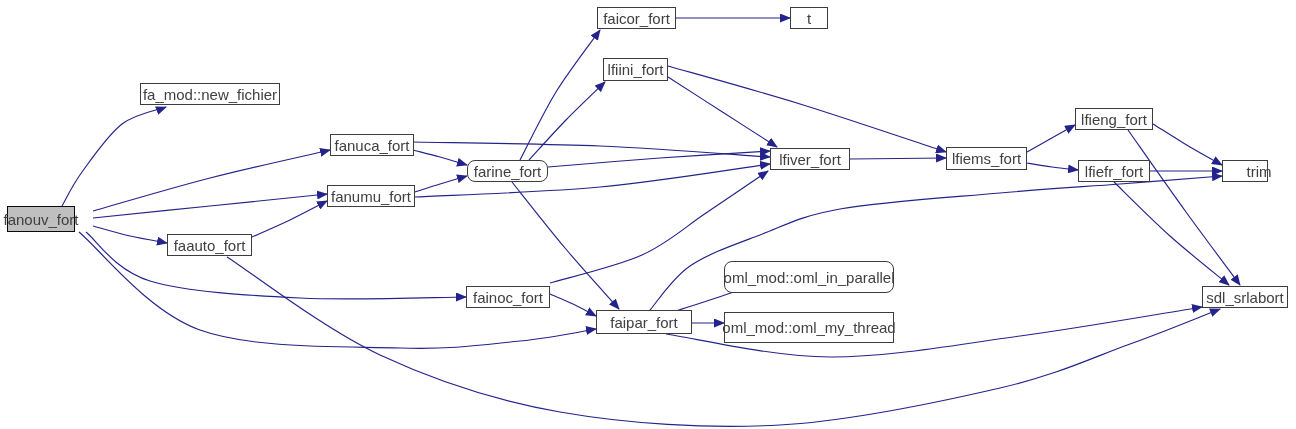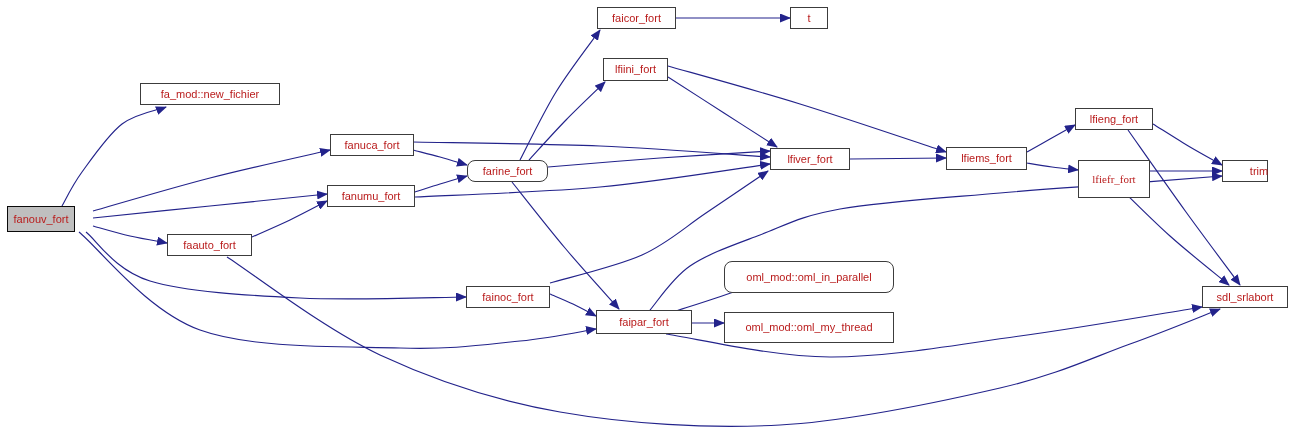--- a/index.html
+++ b/index.html
@@ -10,21 +10,21 @@
     font-family:"Liberation Sans",sans-serif;
     overflow:hidden;
   }
   .canvas svg{position:absolute;left:0;top:0;}
   .node{
     position:absolute;
     box-sizing:border-box;
     background:#ffffff;
     border:1px solid #3c3c3c;
     display:flex;align-items:center;justify-content:center;
-    font-size:11px;line-height:1;color:#b91c1c;
+    font-size:15px;line-height:1;color:#404040;
     white-space:nowrap;
     cursor:pointer;
     z-index:2;
   }
   .node.root{
     background:#bfbfbf;
     border:1.5px solid #0a0a0a;
   }
 </style>
 </head>
@@ -80,17 +80,17 @@
       <div class="node" style="left: 466px; top: 286px; width: 84px; height: 22px; background: rgb(255, 255, 255); border-color: rgb(60, 60, 60);">fainoc_fort</div>
       <div class="node" style="left: 597px; top: 7px; width: 79px; height: 22px; background: rgb(255, 255, 255); border-color: rgb(60, 60, 60);">faicor_fort</div>
       <div class="node" style="left: 790px; top: 7px; width: 38px; height: 22px; background: rgb(255, 255, 255); border-color: rgb(60, 60, 60);">t</div>
       <div class="node" style="left: 603px; top: 58px; width: 65px; height: 23px; background: rgb(255, 255, 255); border-color: rgb(60, 60, 60);">lfiini_fort</div>
       <div class="node" style="left: 596px; top: 310px; width: 96px; height: 24px; background: rgb(255, 255, 255); border-color: rgb(60, 60, 60);">faipar_fort</div>
       <div class="node" style="left: 724px; top: 261px; width: 170px; height: 32px; background: rgb(255, 255, 255); border-color: rgb(60, 60, 60); border-radius: 8px;">oml_mod::oml_in_parallel</div>
       <div class="node" style="left: 724px; top: 312px; width: 170px; height: 31px; background: rgb(255, 255, 255); border-color: rgb(60, 60, 60);">oml_mod::oml_my_thread</div>
       <div class="node" style="left: 770px; top: 148px; width: 80px; height: 22px; background: rgb(255, 255, 255); border-color: rgb(60, 60, 60);">lfiver_fort</div>
       <div class="node" style="left: 946px; top: 147px; width: 81px; height: 23px; background: rgb(255, 255, 255); border-color: rgb(60, 60, 60);">lfiems_fort</div>
       <div class="node" style="left: 1075px; top: 108px; width: 78px; height: 22px; background: rgb(255, 255, 255); border-color: rgb(60, 60, 60); text-align: right;">lfieng_fort</div>
-      <div class="node" style="left: 1078px; top: 160px; width: 72px; height: 38px; background: rgb(255, 255, 255); border-color: rgb(60, 60, 60); font-family: Liberation Serif, serif;">lfiefr_fort</div>
+      <div class="node" style="left: 1078px; top: 160px; width: 72px; height: 22px; background: rgb(255, 255, 255); border-color: rgb(60, 60, 60);">lfiefr_fort</div>
       <div class="node" style="left: 1222px; top: 160px; width: 46px; height: 22px; background: rgb(255, 255, 255); border-color: rgb(60, 60, 60); padding-left: 28px;">trim</div>
       <div class="node" style="left: 1202px; top: 286px; width: 86px; height: 22px; background: rgb(255, 255, 255); border-color: rgb(60, 60, 60);">sdl_srlabort</div>
     </div>
 </div>
 
 </body></html>

